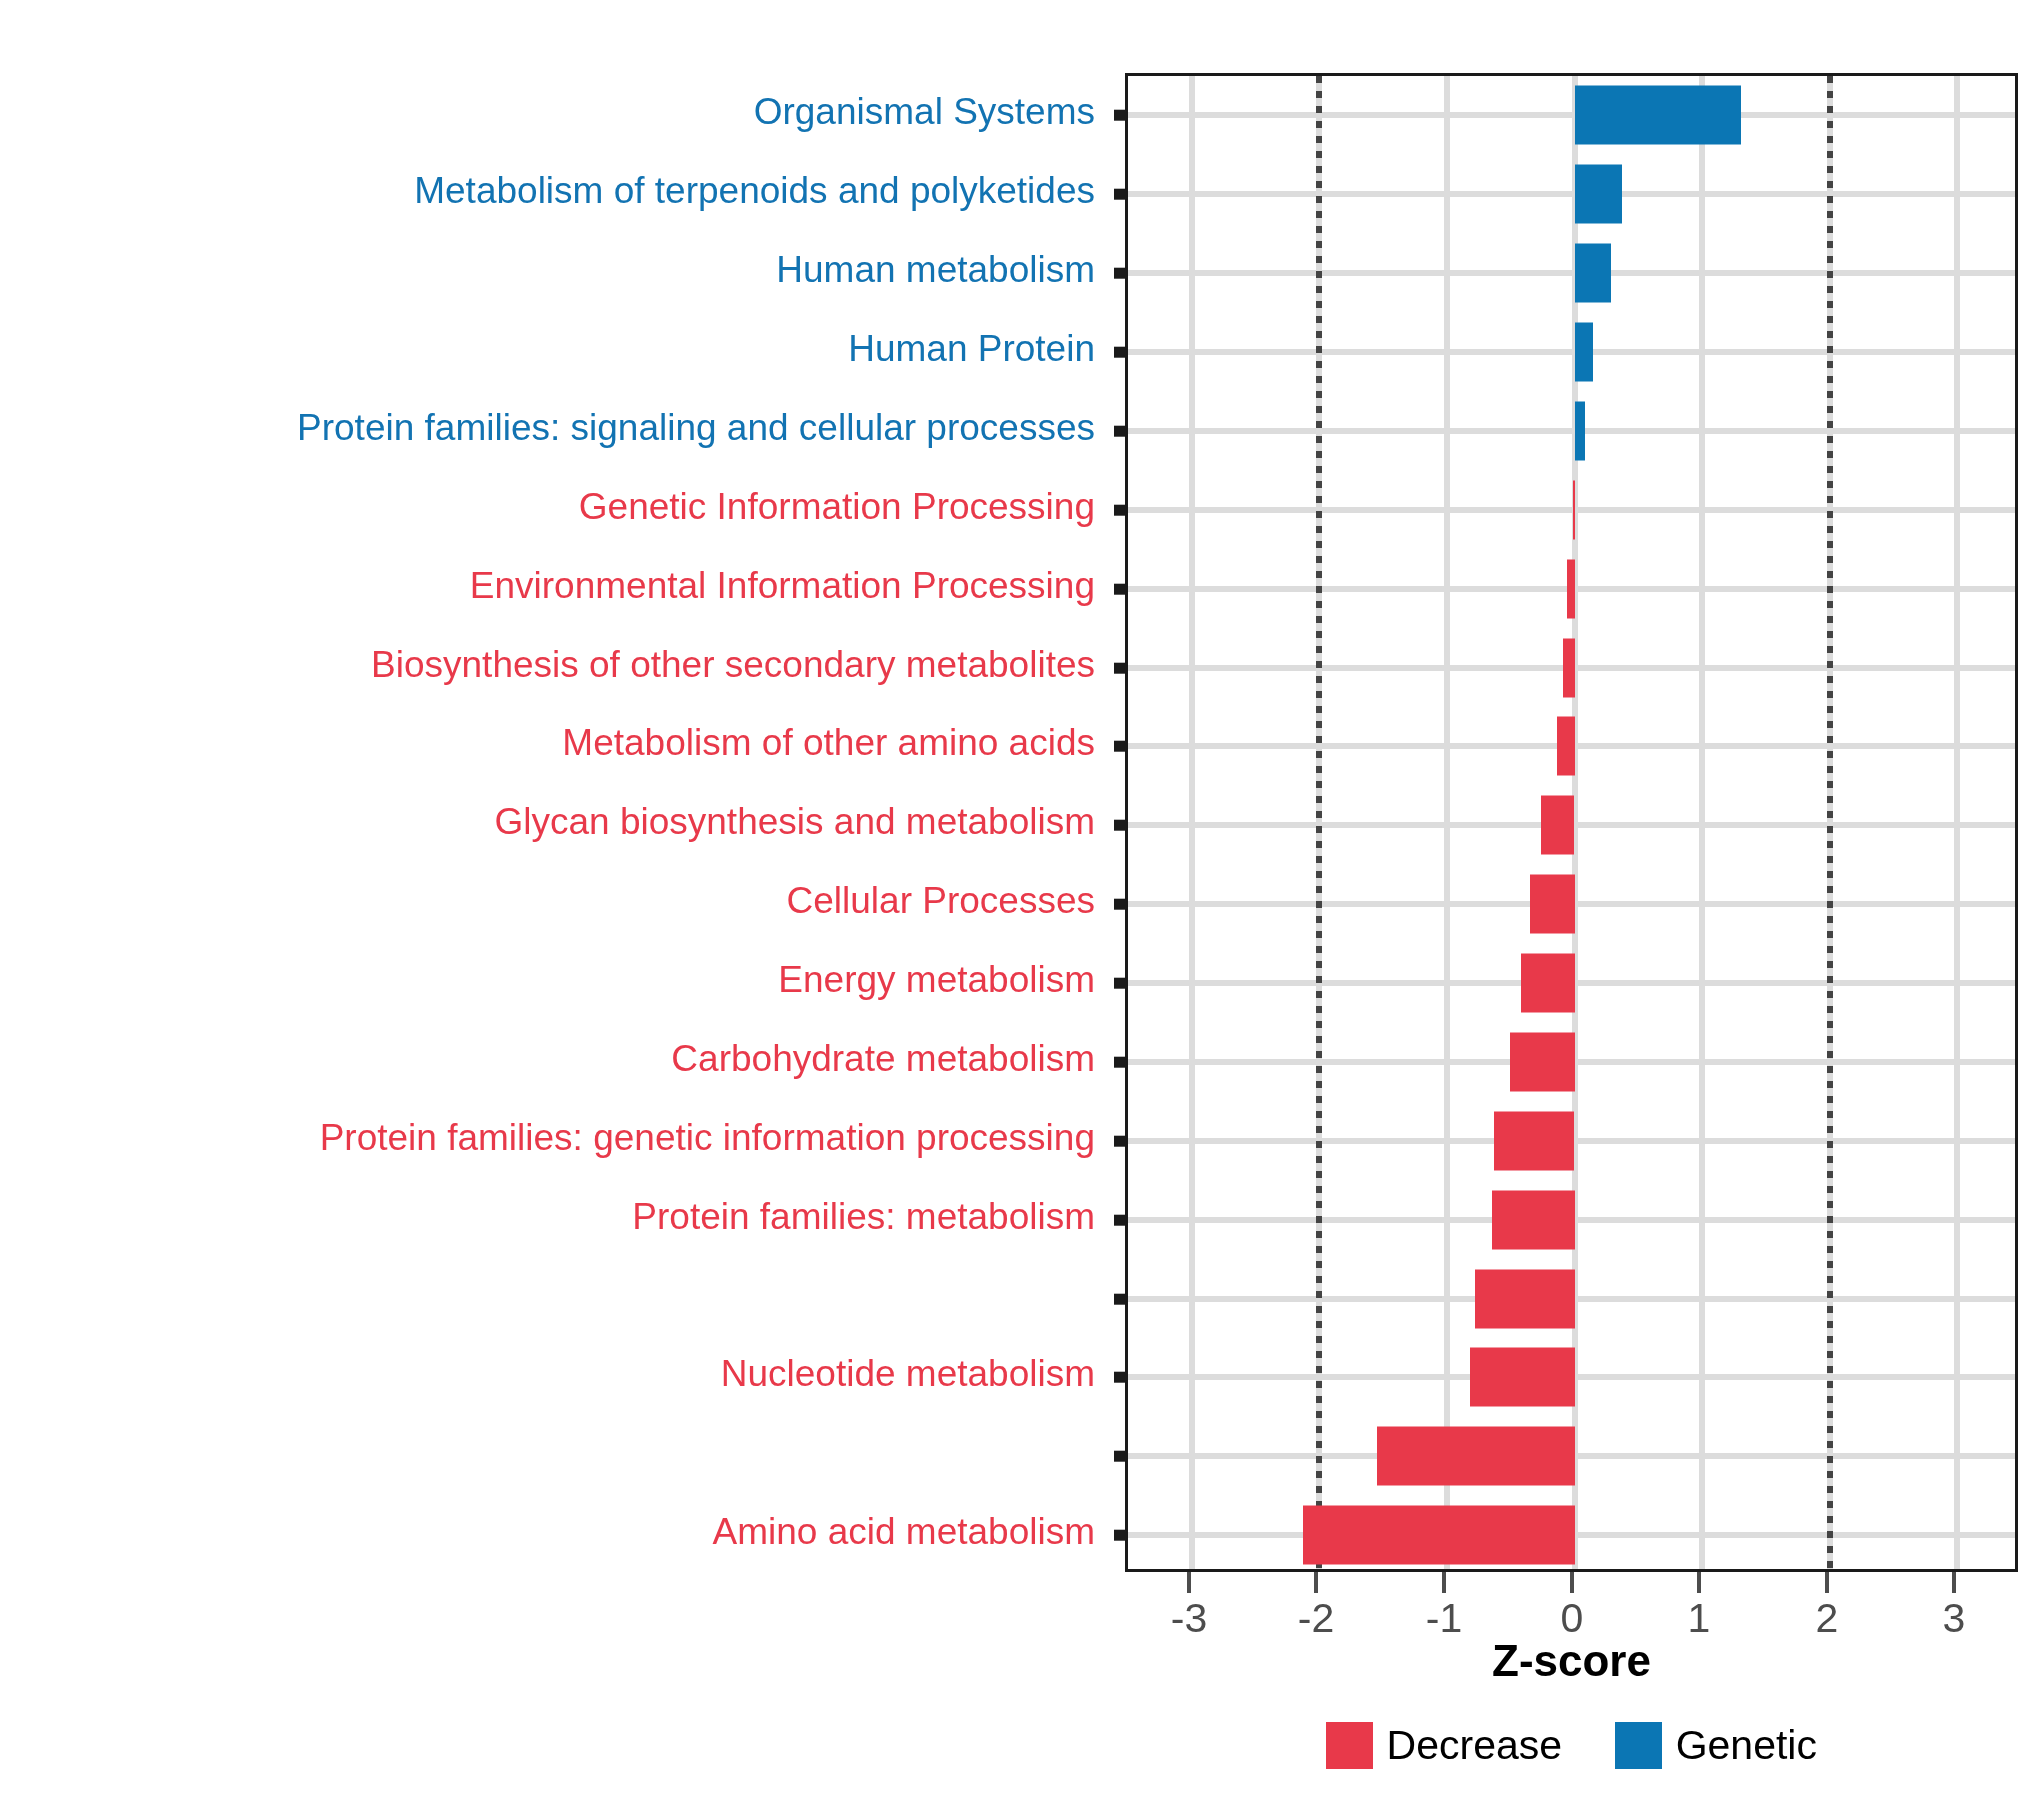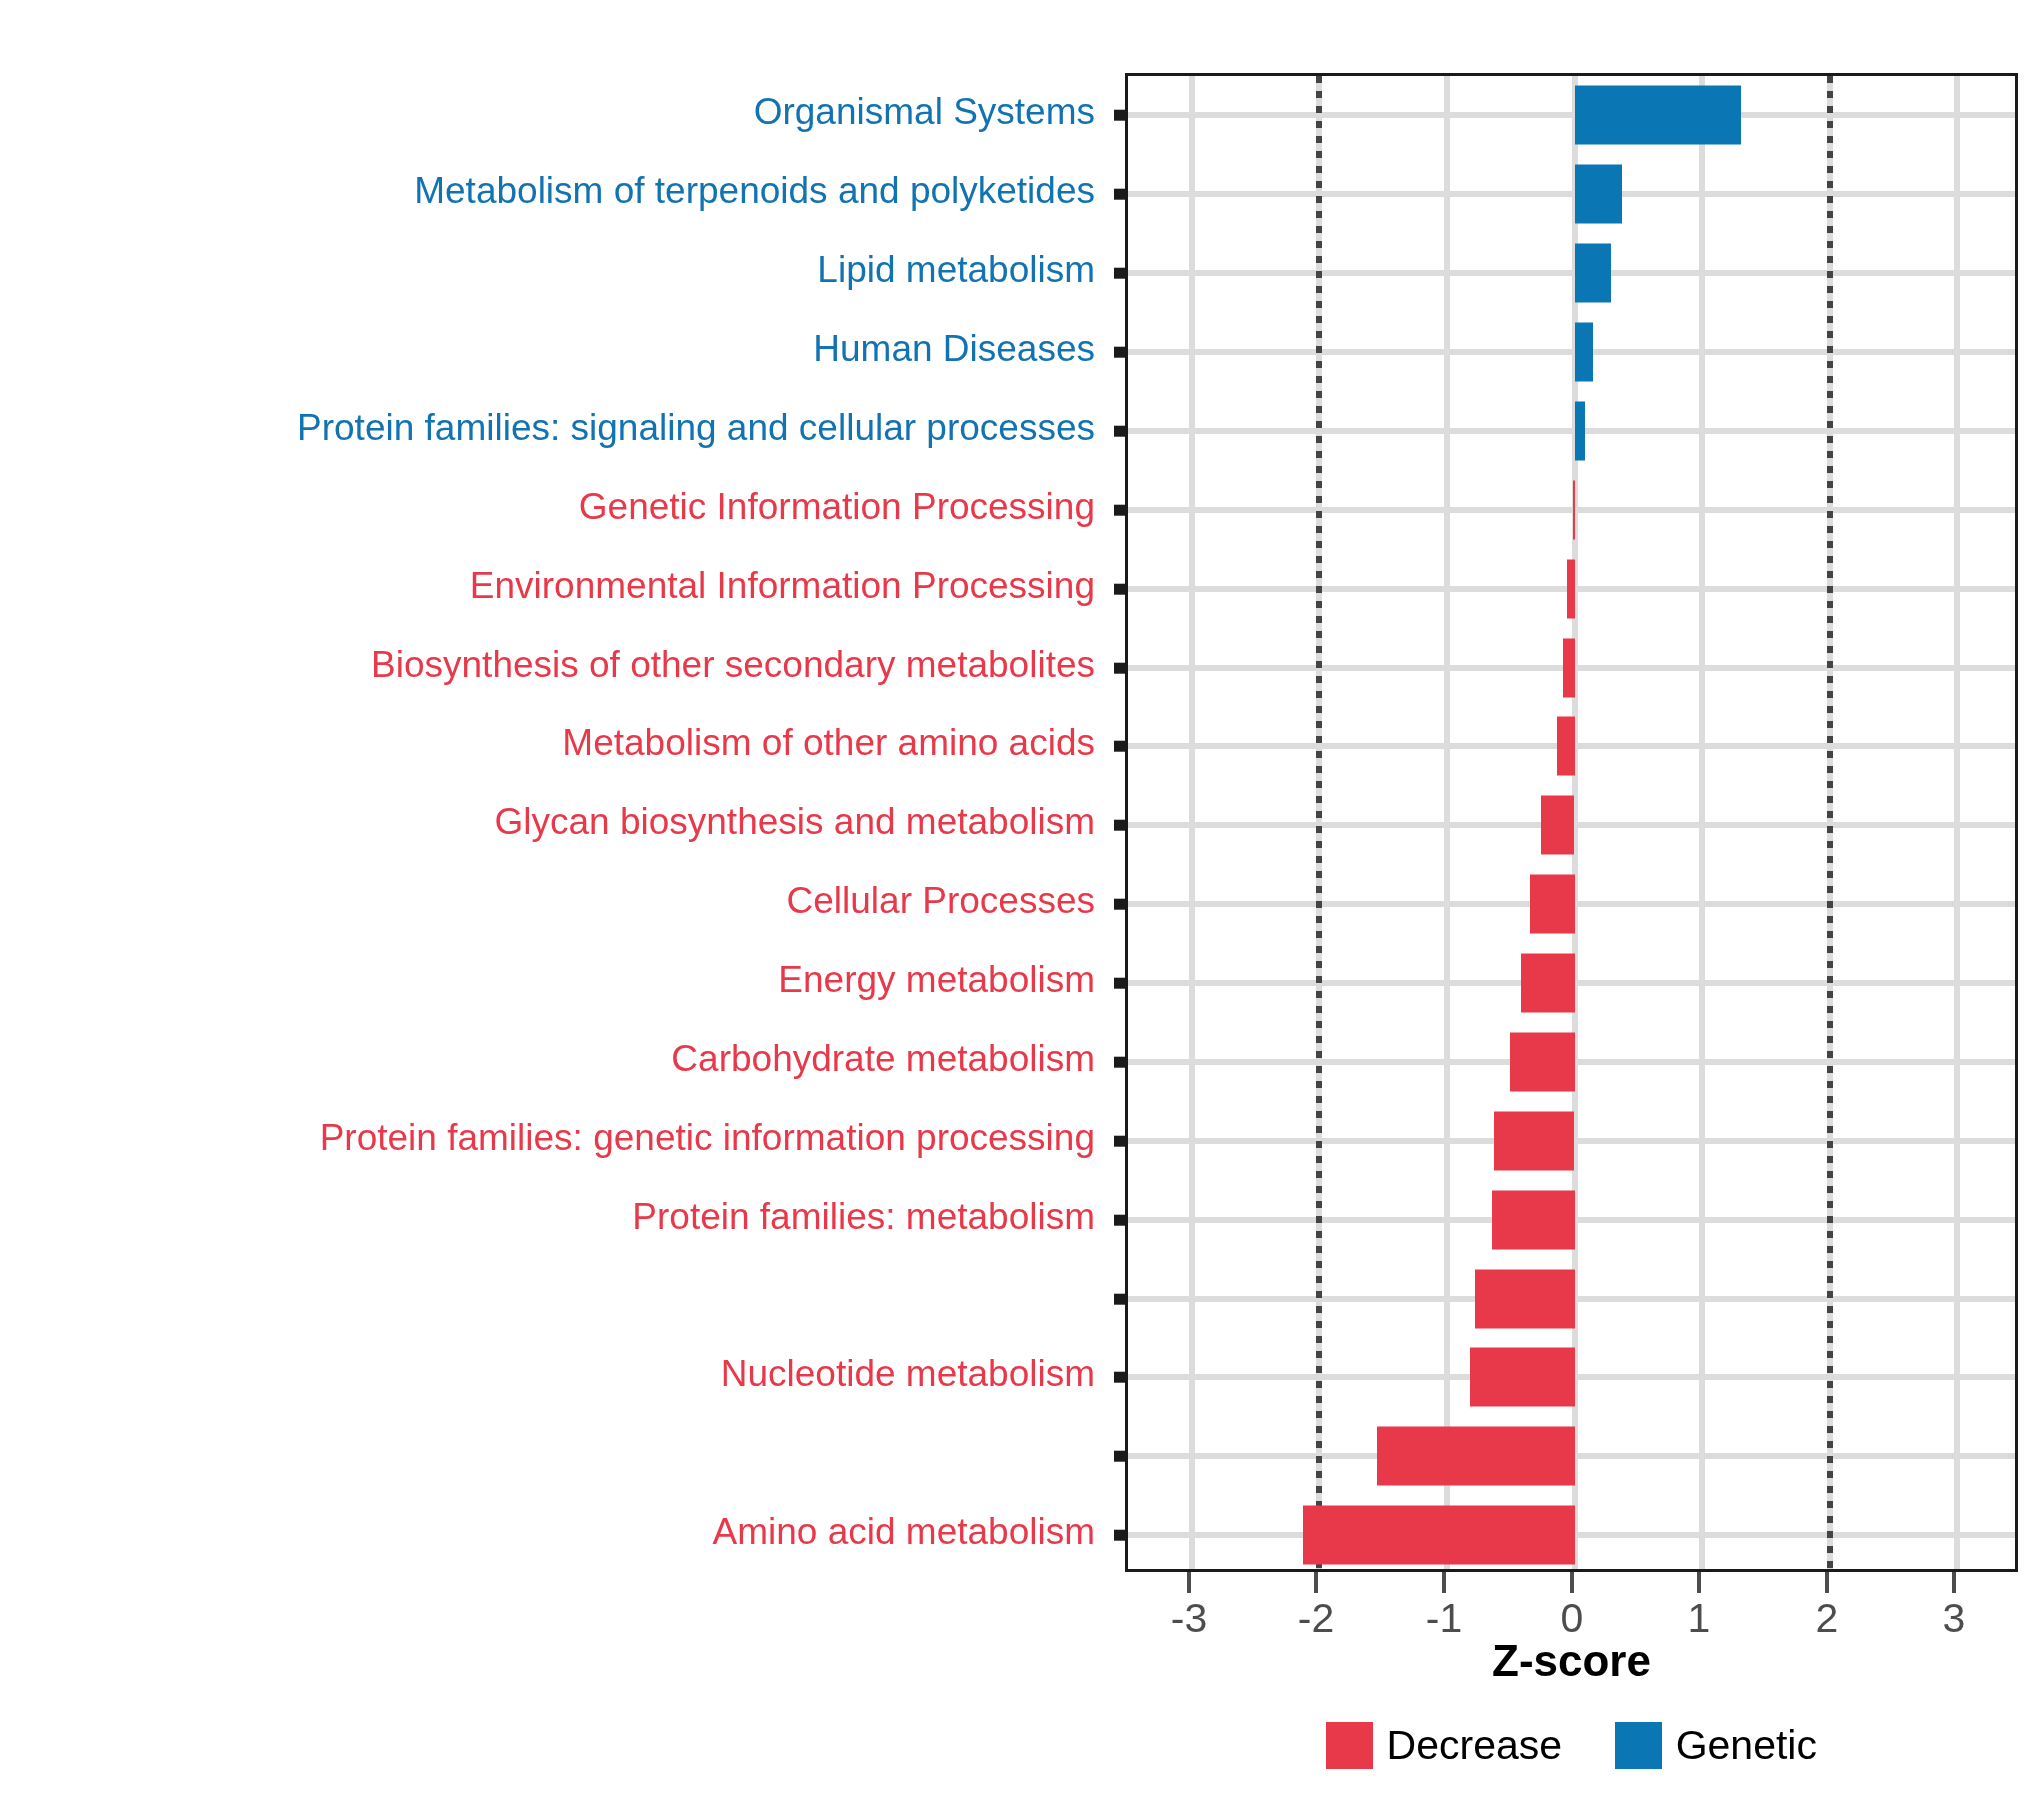--- a/index.html
+++ b/index.html
@@ -108,22 +108,22 @@
   .legend-text{font-size:41px;color:#000;}
 </style>
 </head>
 <body>
 
 <div id="chart-root">
 
   <div id="label-column">
       <div class="cat-label up" style="top: 39px;">Organismal Systems</div>
       <div class="cat-label up" style="top: 118px;">Metabolism of terpenoids and polyketides</div>
-      <div class="cat-label up" style="top: 197px;">Lipid metabolism</div>
-      <div class="cat-label up" style="top: 276px;">Human Diseases</div>
+      <div class="cat-label up" style="top: 197px;">Human metabolism</div>
+      <div class="cat-label up" style="top: 276px;">Human Protein</div>
       <div class="cat-label up" style="top: 355px;">Protein families: signaling and cellular processes</div>
       <div class="cat-label down" style="top: 434px;">Genetic Information Processing</div>
       <div class="cat-label down" style="top: 513px;">Environmental Information Processing</div>
       <div class="cat-label down" style="top: 670px;">Metabolism of other amino acids</div>
       <div class="cat-label down" style="top: 592px;">Biosynthesis of other secondary metabolites</div>
       <div class="cat-label down" style="top: 749px;">Glycan biosynthesis and metabolism</div>
       <div class="cat-label down" style="top: 828px;">Cellular Processes</div>
       <div class="cat-label down" style="top: 907px;">Energy metabolism</div>
       <div class="cat-label down" style="top: 986px;">Carbohydrate metabolism</div>
       <div class="cat-label down" style="top: 1065px;">Protein families: genetic information processing</div>

